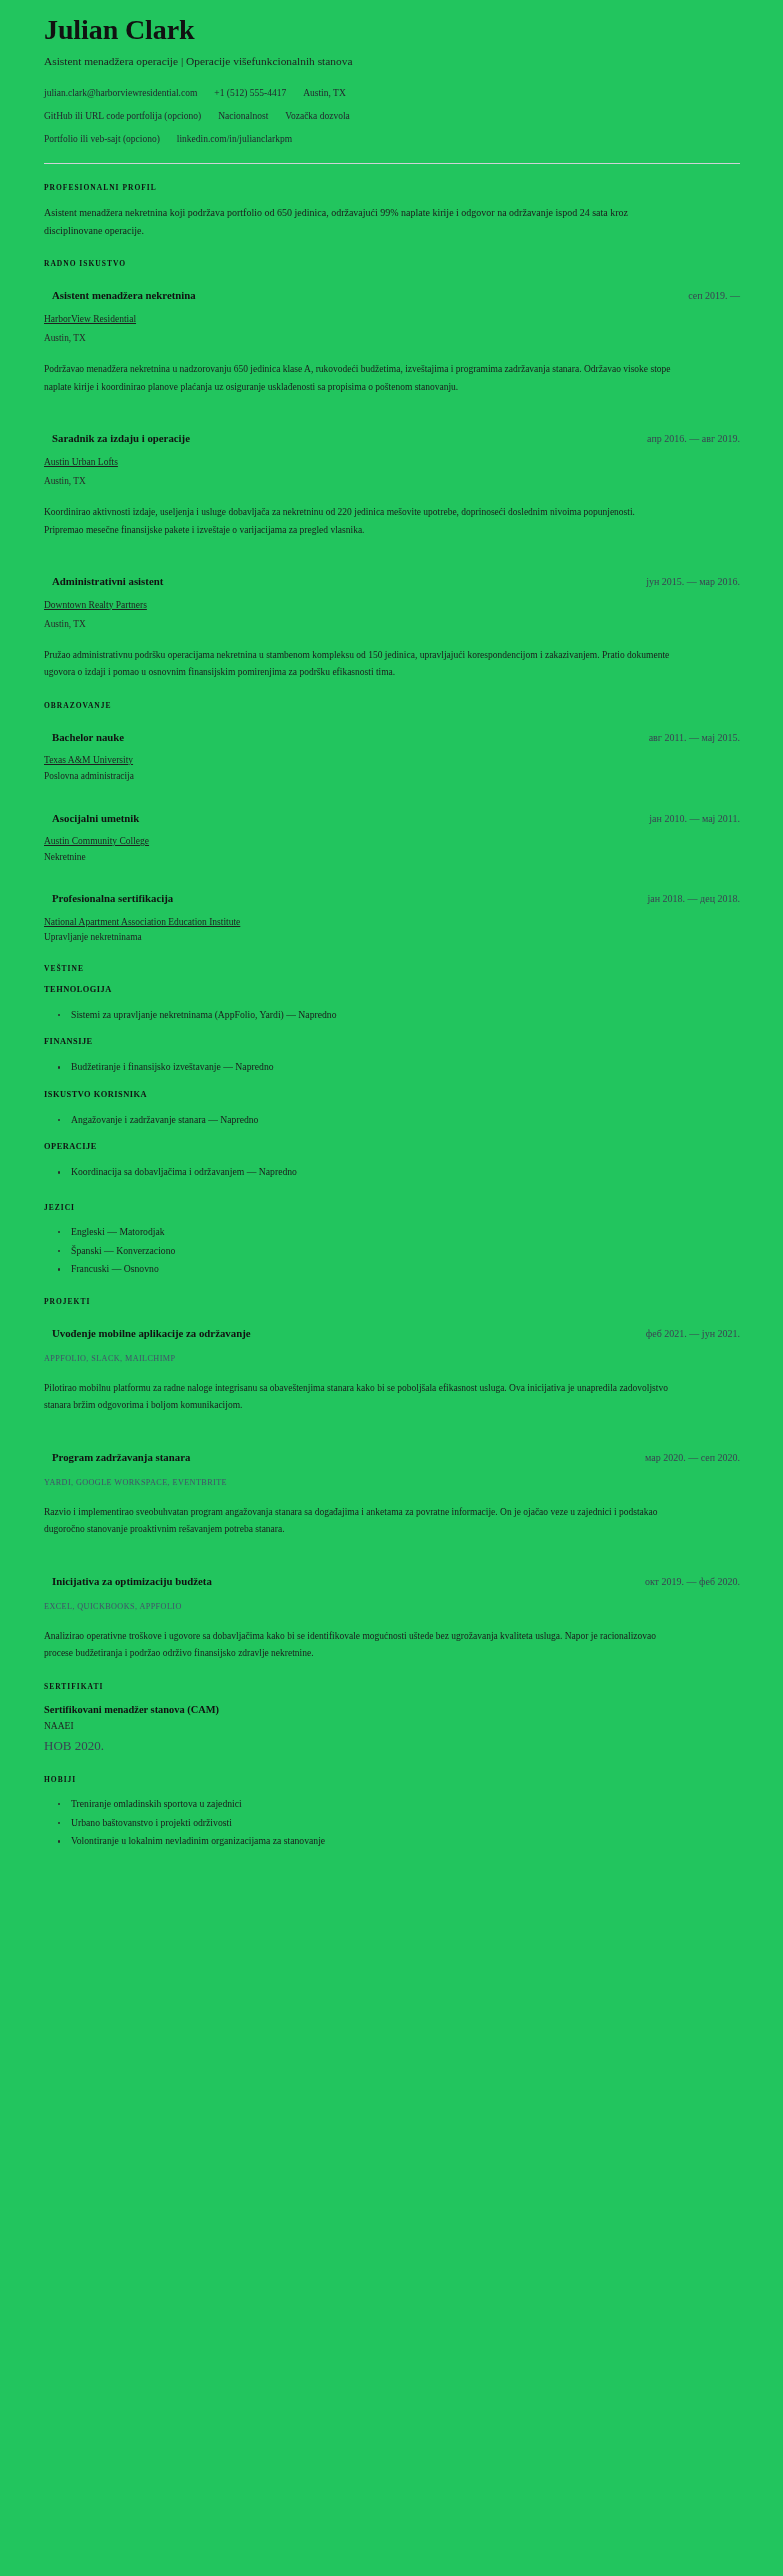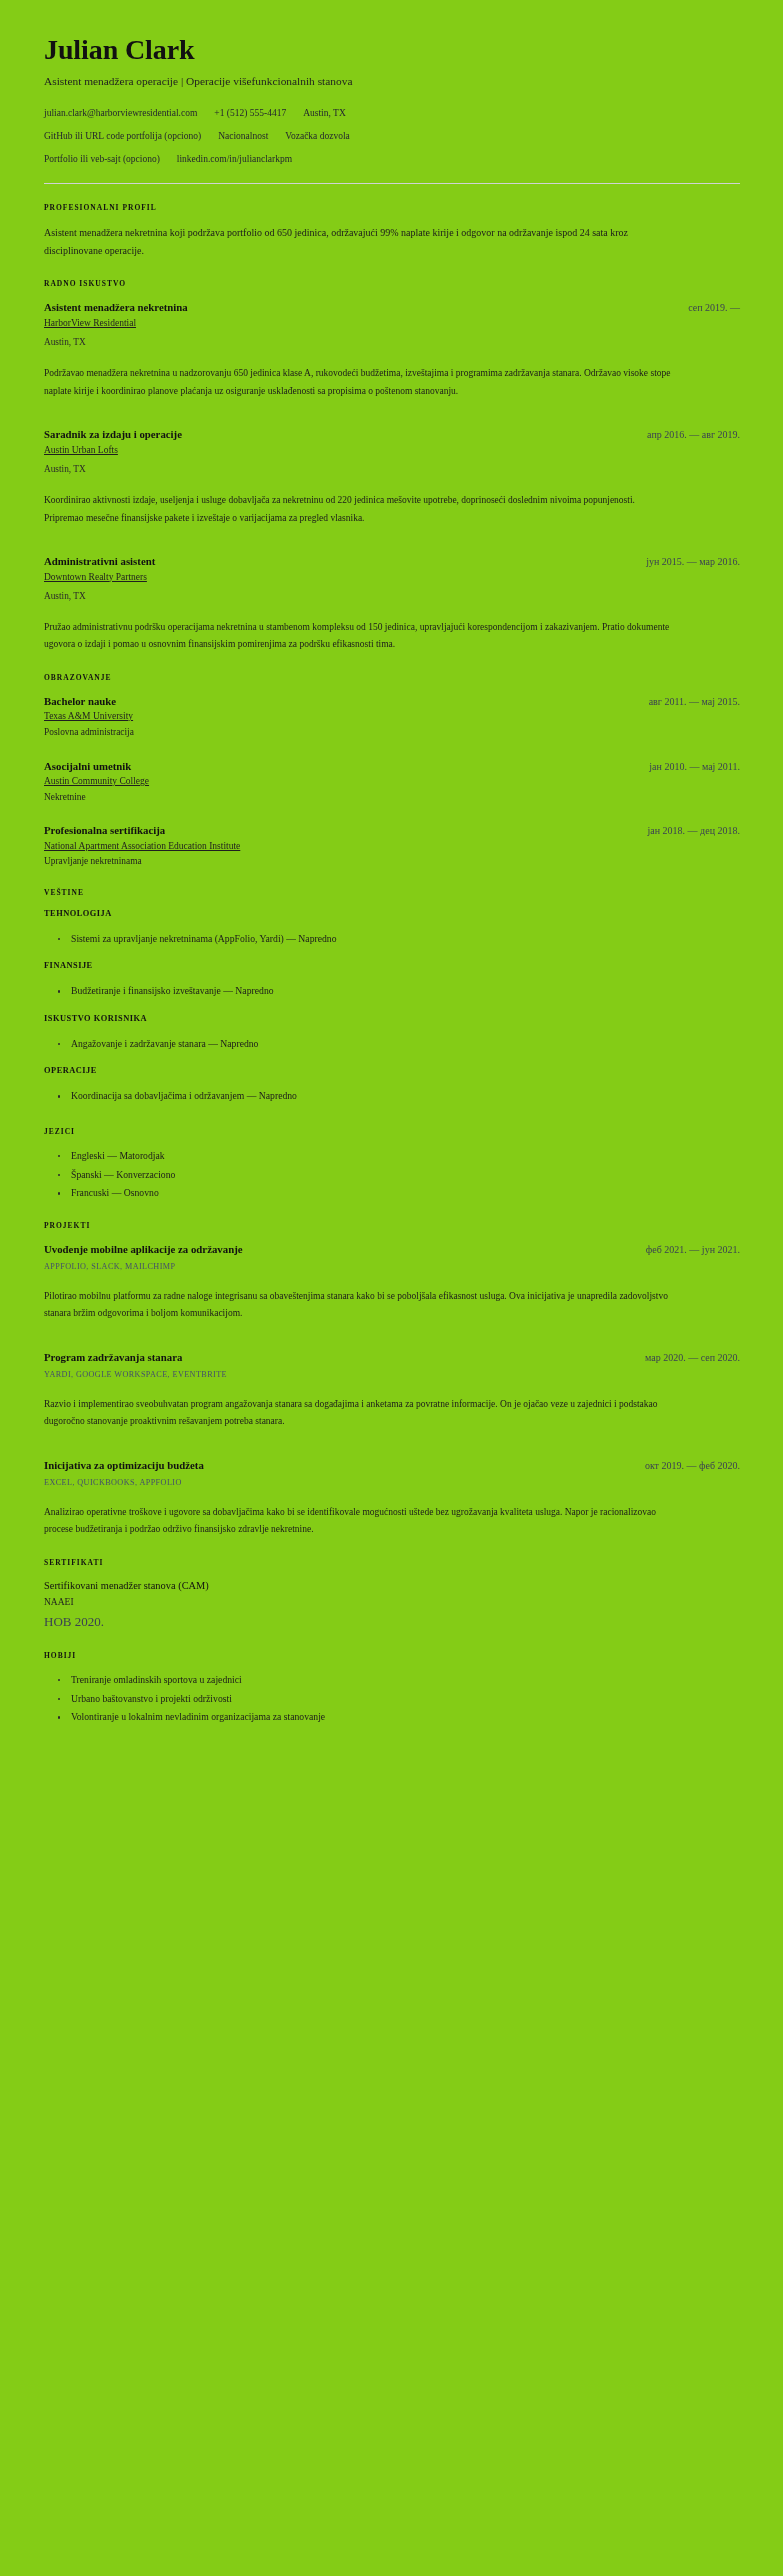--- a/index.html
+++ b/index.html
@@ -11,22 +11,22 @@
   body {
     font-family: "Liberation Serif", "DejaVu Serif", serif;
     color: #1a1a1a;
     -webkit-font-smoothing: antialiased;
   }
   .page {
     position: relative;
     width: 784px;
     min-height: 2576px;
     box-sizing: border-box;
-    background: #84cc16;
-    padding: 35px 44px 26px 44px;
+    background: #22c55e;
+    padding: 15px 44px 26px 44px;
   }
 
   
   .name {
     font-size: 28px;
     font-weight: 700;
     letter-spacing: -0.1px;
     line-height: 1.08;
     margin: 0 0 8.5px 0;
     color: #111111;
@@ -86,21 +86,21 @@
     display: flex;
     justify-content: space-between;
     align-items: baseline;
     gap: 13px;
   }
   .entry-title {
     font-size: 10.8px;
     font-weight: 700;
     color: #111111;
     line-height: 1.3;
-    margin: 0;
+    margin: 8px;
   }
   .entry-dates {
     font-size: 10px;
     font-weight: 400;
     color: #3b4252;
     white-space: nowrap;
     text-align: left;
     flex-shrink: 0;
     line-height: 1.3;
   }
@@ -180,21 +180,21 @@
     top: 7.2px;
     width: 2.2px;
     height: 2.2px;
     border-radius: 50%;
     background: #2b2b2b;
   }
 
   
   .cert-title {
     font-size: 10.4px;
-    font-weight: 400;
+    font-weight: 700;
     color: #111111;
     line-height: 1.35;
     margin: 0;
   }
   .cert-issuer {
     font-size: 9.5px;
     color: #1f1f1f;
     line-height: 1.5;
     margin: 2px 0 0 0;
   }

